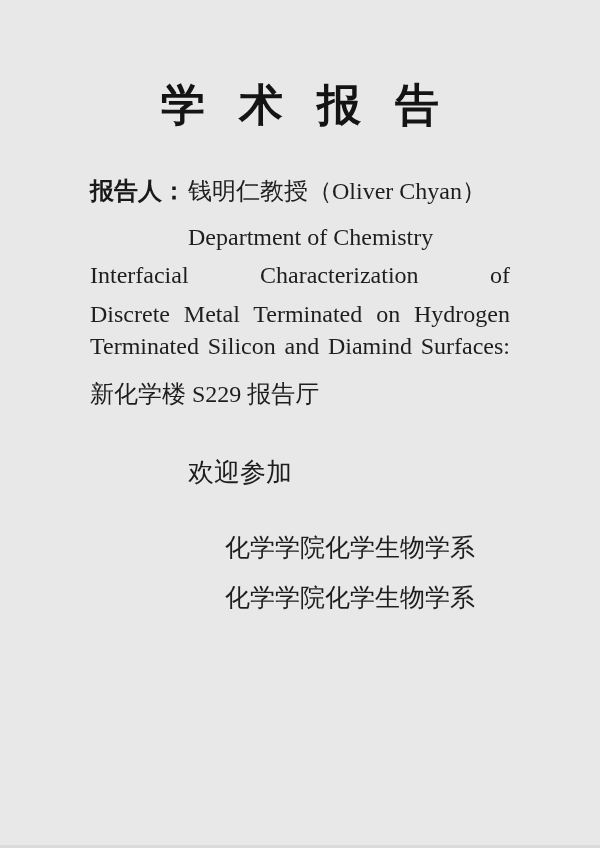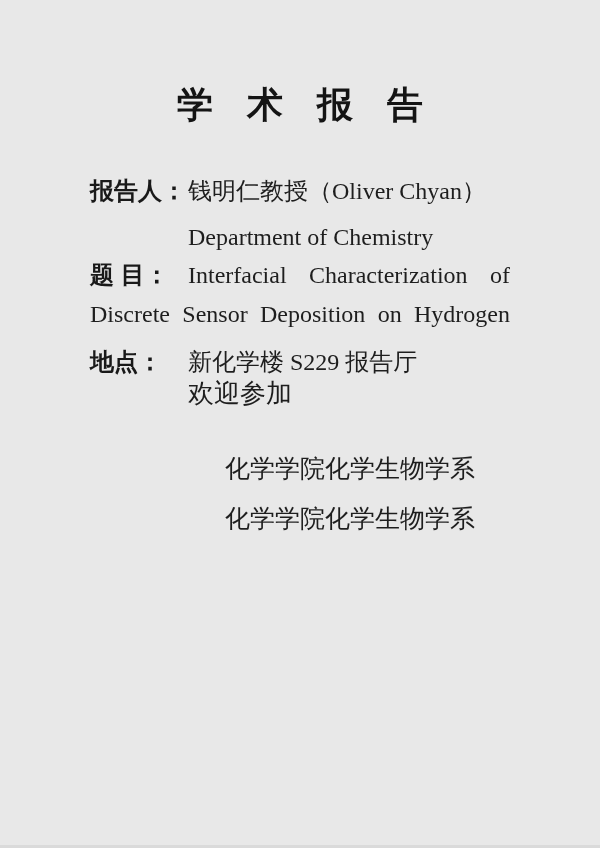--- a/index.html
+++ b/index.html
@@ -19,21 +19,21 @@
   .page {
     box-sizing: border-box;
     width: 600px;
     height: 845px;
     padding: 85px 90px 0 90px;
   }
   .title {
     margin: 0;
     font-family: "Liberation Sans", sans-serif;
     font-weight: 800;
-    font-size: 36px;
+    font-size: 44px;
     line-height: 40px;
     color: #141414;
     text-align: center;
     letter-spacing: 34px;
     padding-left: 34px;
     white-space: nowrap;
   }
   .row {
     display: flex;
     align-items: center;
@@ -70,20 +70,21 @@
     text-align-last: justify;
   }
   .speaker-row   { margin-top: 50px; line-height: 32px; }
   .affil-1       { margin-top: 14px; font-family: Liberation Serif, serif; }
   .affil-2       { margin-top: 0; }
   .topic-row     { margin-top: 6px;  line-height: 32px; }
   .topic-cont-1  { margin-top: 7px; }
   .time-row      { margin-top: 35px; line-height: 32px; }
   .venue-row     { margin-top: 16px; line-height: 32px; }
   .welcome {
+    margin-top: 47px;
     margin-left: 98px;
     font-size: 26px;
     line-height: 32px;
   }
   .org {
     margin-left: 135px;
     font-size: 25px;
     line-height: 32px;
   }
   .org-1 { margin-top: 43px; }
@@ -97,28 +98,27 @@
   <h1 class="title">学术报告</h1>
 
   <div class="row speaker-row">
     <span class="label">报告人：</span>
     <span class="value">钱明仁教授（Oliver Chyan）</span>
   </div>
 
   <div class="serifline indent affil-1">Department of Chemistry</div>
 
   <div class="row topic-row">
-    <span class="label">题 目：</span>
     <span class="value just">Interfacial Characterization of</span>
   </div>
-  <div class="serifline just-full topic-cont-1">Discrete Sensor Deposition on Hydrogen</div>
+  <div class="serifline just-full topic-cont-1">Discrete Metal Terminated on Hydrogen</div>
+  <div class="serifline just-full">Terminated Silicon and Diamind Surfaces:</div>
 
 
   <div class="row venue-row">
-    <span class="label">地点：</span>
     <span class="value">新化学楼 S229 报告厅</span>
   </div>
 
   <div class="welcome">欢迎参加</div>
 
   <div class="org org-1">化学学院化学生物学系</div>
   <div class="org org-2">化学学院化学生物学系</div>
 
 </div>
 

